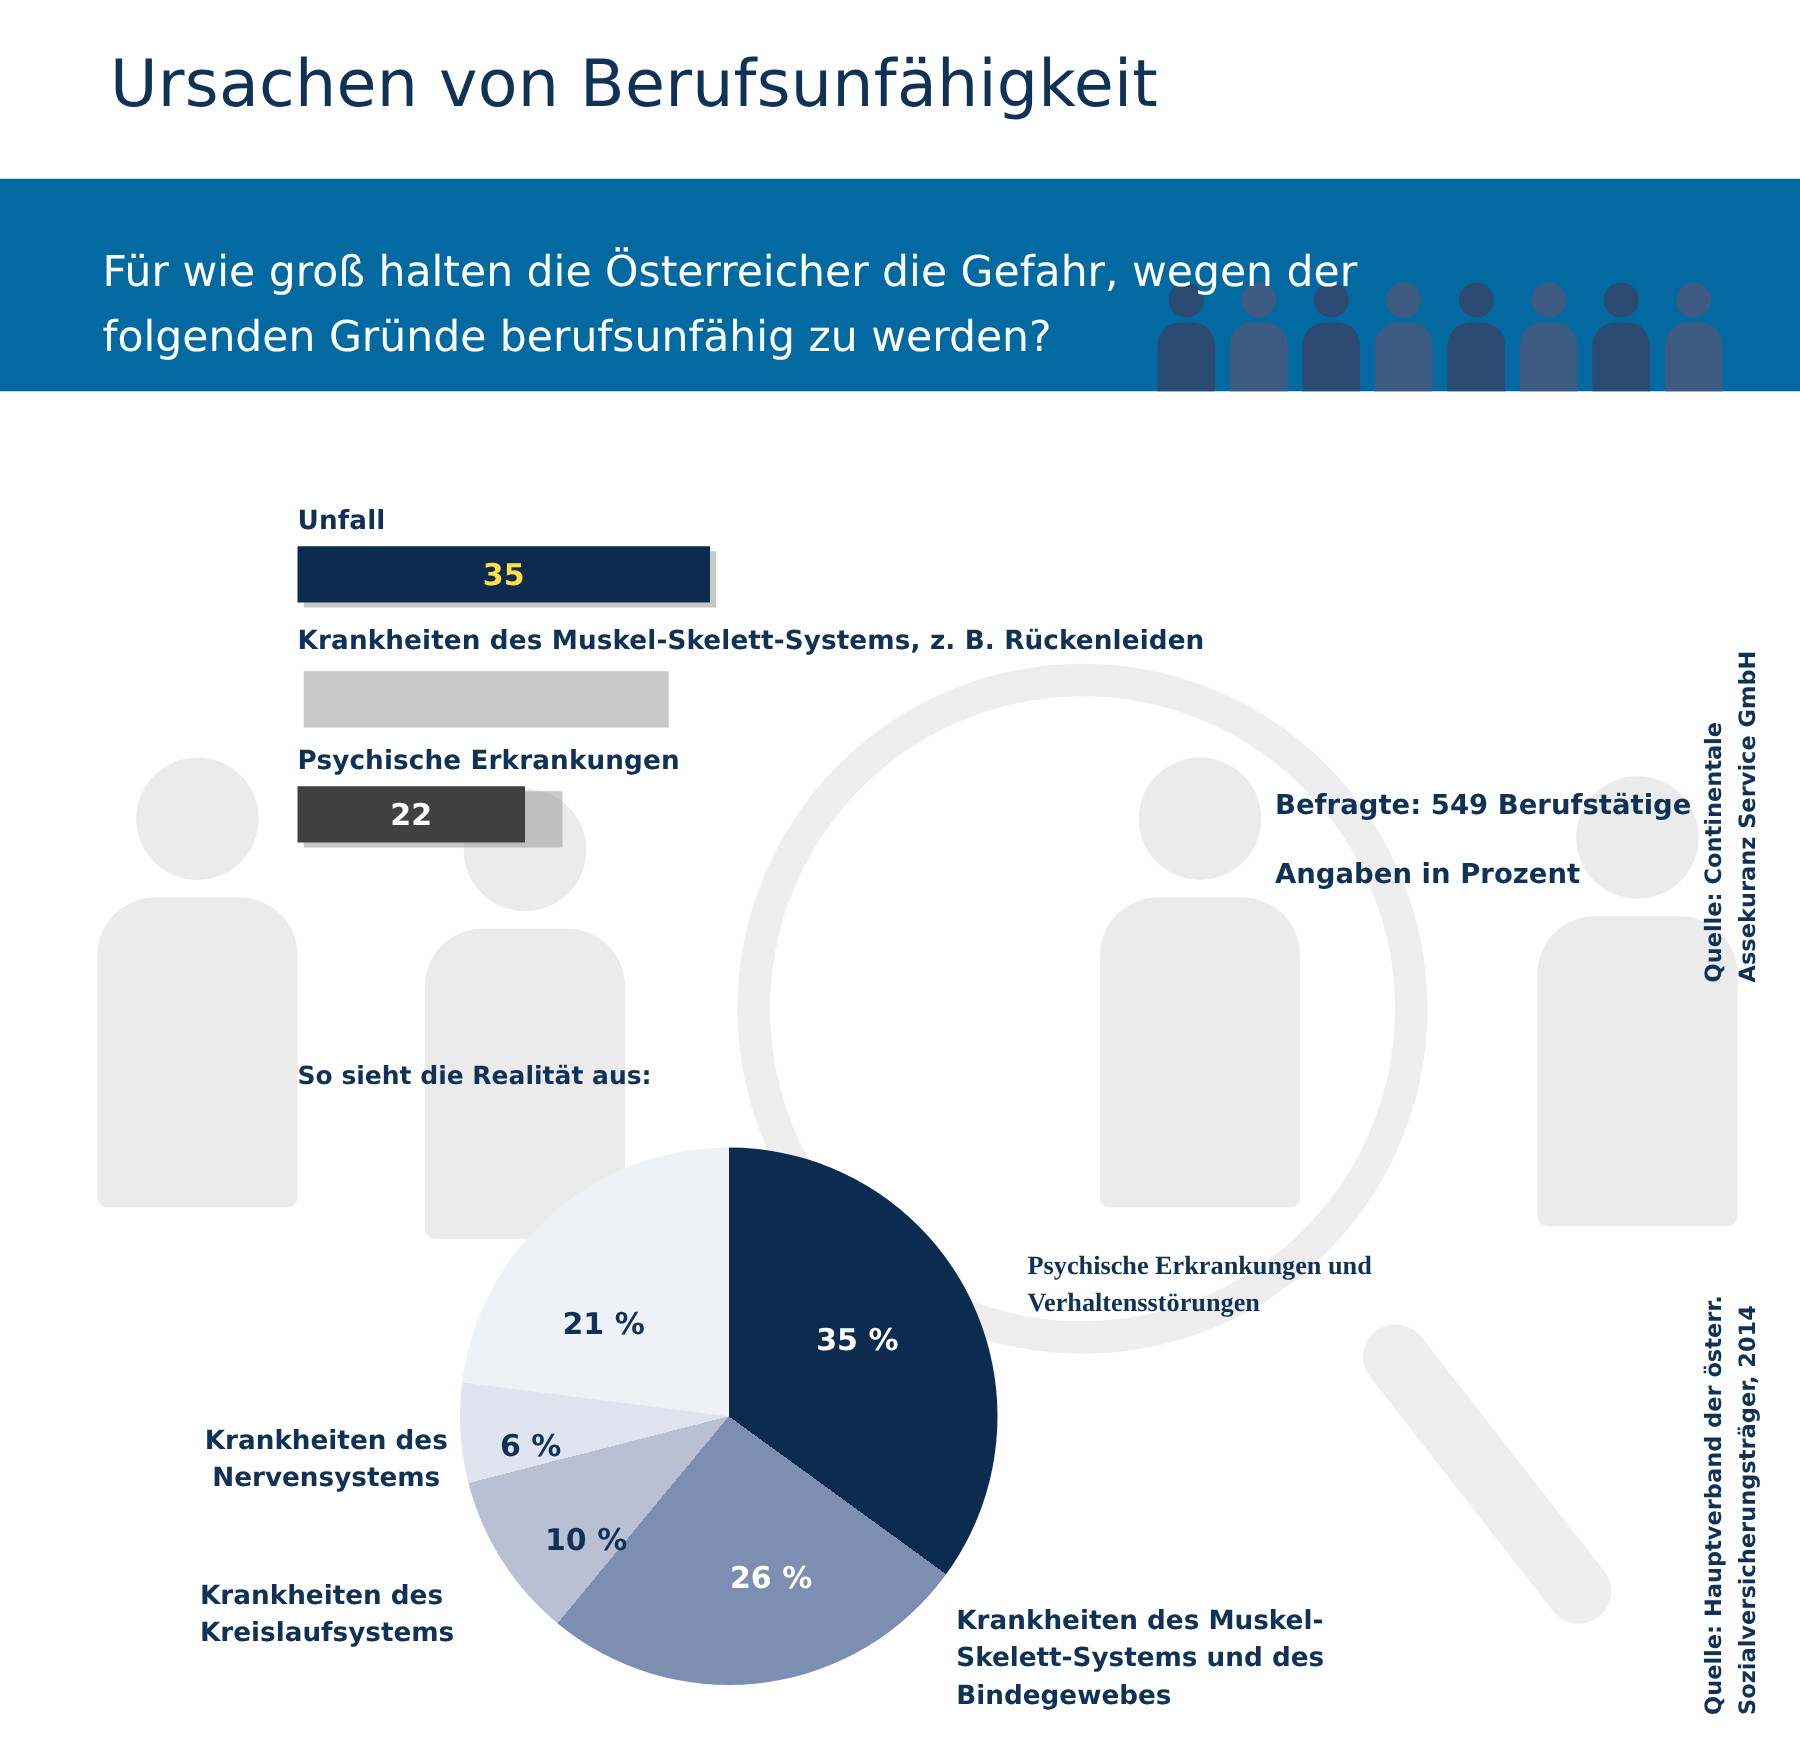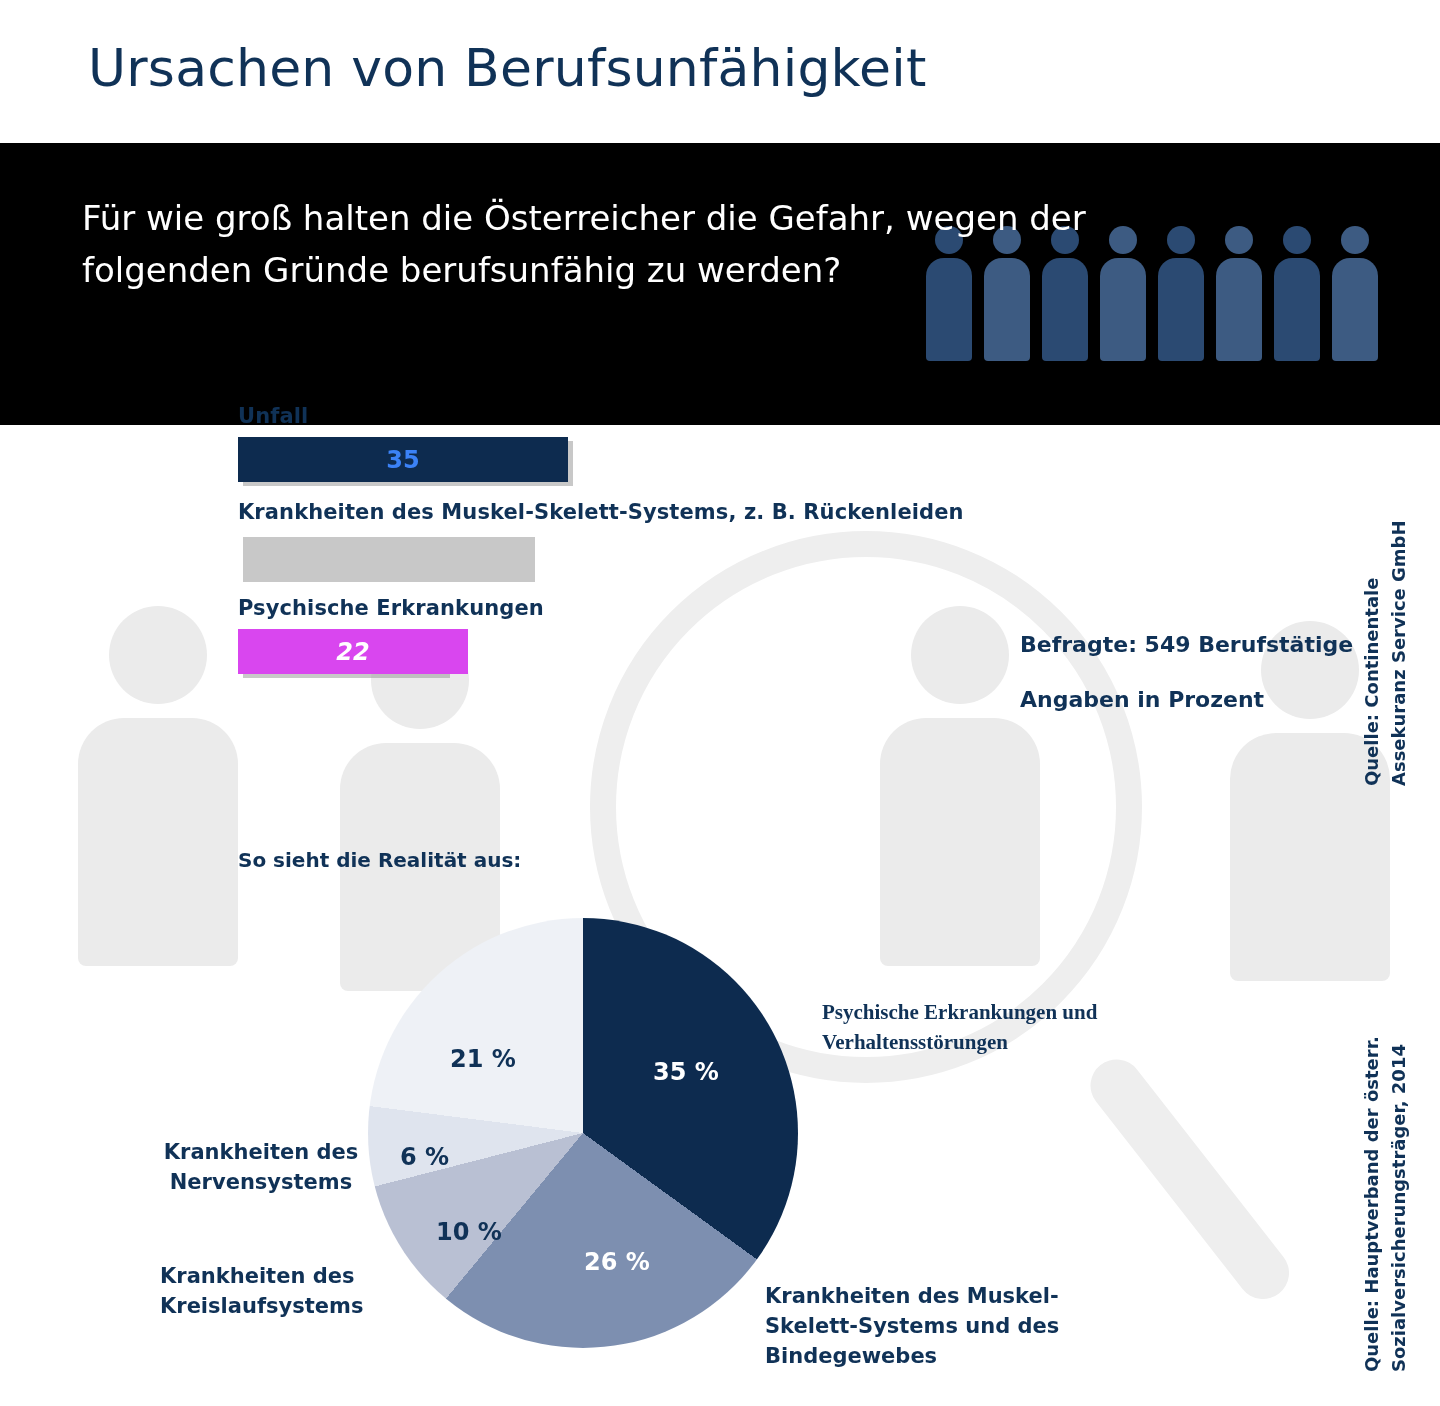--- a/index.html
+++ b/index.html
@@ -35,22 +35,22 @@
     letter-spacing: 0.2px;
     white-space: nowrap;
   }
 
   
   .question-band {
     position: absolute;
     left: 0;
     top: 143px;
     width: 1440px;
-    height: 282px;
-    background: #000000;
+    height: 170px;
+    background: #0369a1;
     overflow: hidden;
   }
   .band-figures {
     position: absolute;
     right: 62px;
     top: 0;
     height: 218px;
     display: flex;
     align-items: flex-end;
     gap: 12px;
@@ -304,37 +304,37 @@
     <div class="wm-handle" style="left:1080px;top:720px;width:52px;height:290px;transform:rotate(-38deg);transform-origin:top left;"></div>
   </div>
 
   <div class="bars">
 
     <div class="bar-block">
       <div class="bar-label">Unfall</div>
       <div class="bar-row">
         <div class="bar-shadow" style="width:330px;"></div>
         <div class="bar-fill" style="width:330px;background:#0d2b4f;">
-          <span class="bar-value" style="color:#3b82f6;">35</span>
+          <span class="bar-value" style="color:#fde047;">35</span>
         </div>
       </div>
     </div>
 
     <div class="bar-block">
       <div class="bar-label">Krankheiten des Muskel-Skelett-Systems, z. B. Rückenleiden</div>
       <div class="bar-row">
         <div class="bar-shadow" style="width:292px;"></div>
       </div>
     </div>
 
     <div class="bar-block">
       <div class="bar-label">Psychische Erkrankungen</div>
       <div class="bar-row">
         <div class="bar-shadow" style="width:207px;"></div>
-        <div class="bar-fill" style="width:230px;background:#d946ef;font-style:italic;">
+        <div class="bar-fill" style="width:182px;background:#404040;">
           <span class="bar-value" style="color:#ffffff;">22</span>
         </div>
       </div>
     </div>
 
   </div>
 
   <div class="info-block">
     <div>Befragte: 549 Berufstätige</div>
     <div class="gap">Angaben in Prozent</div>

